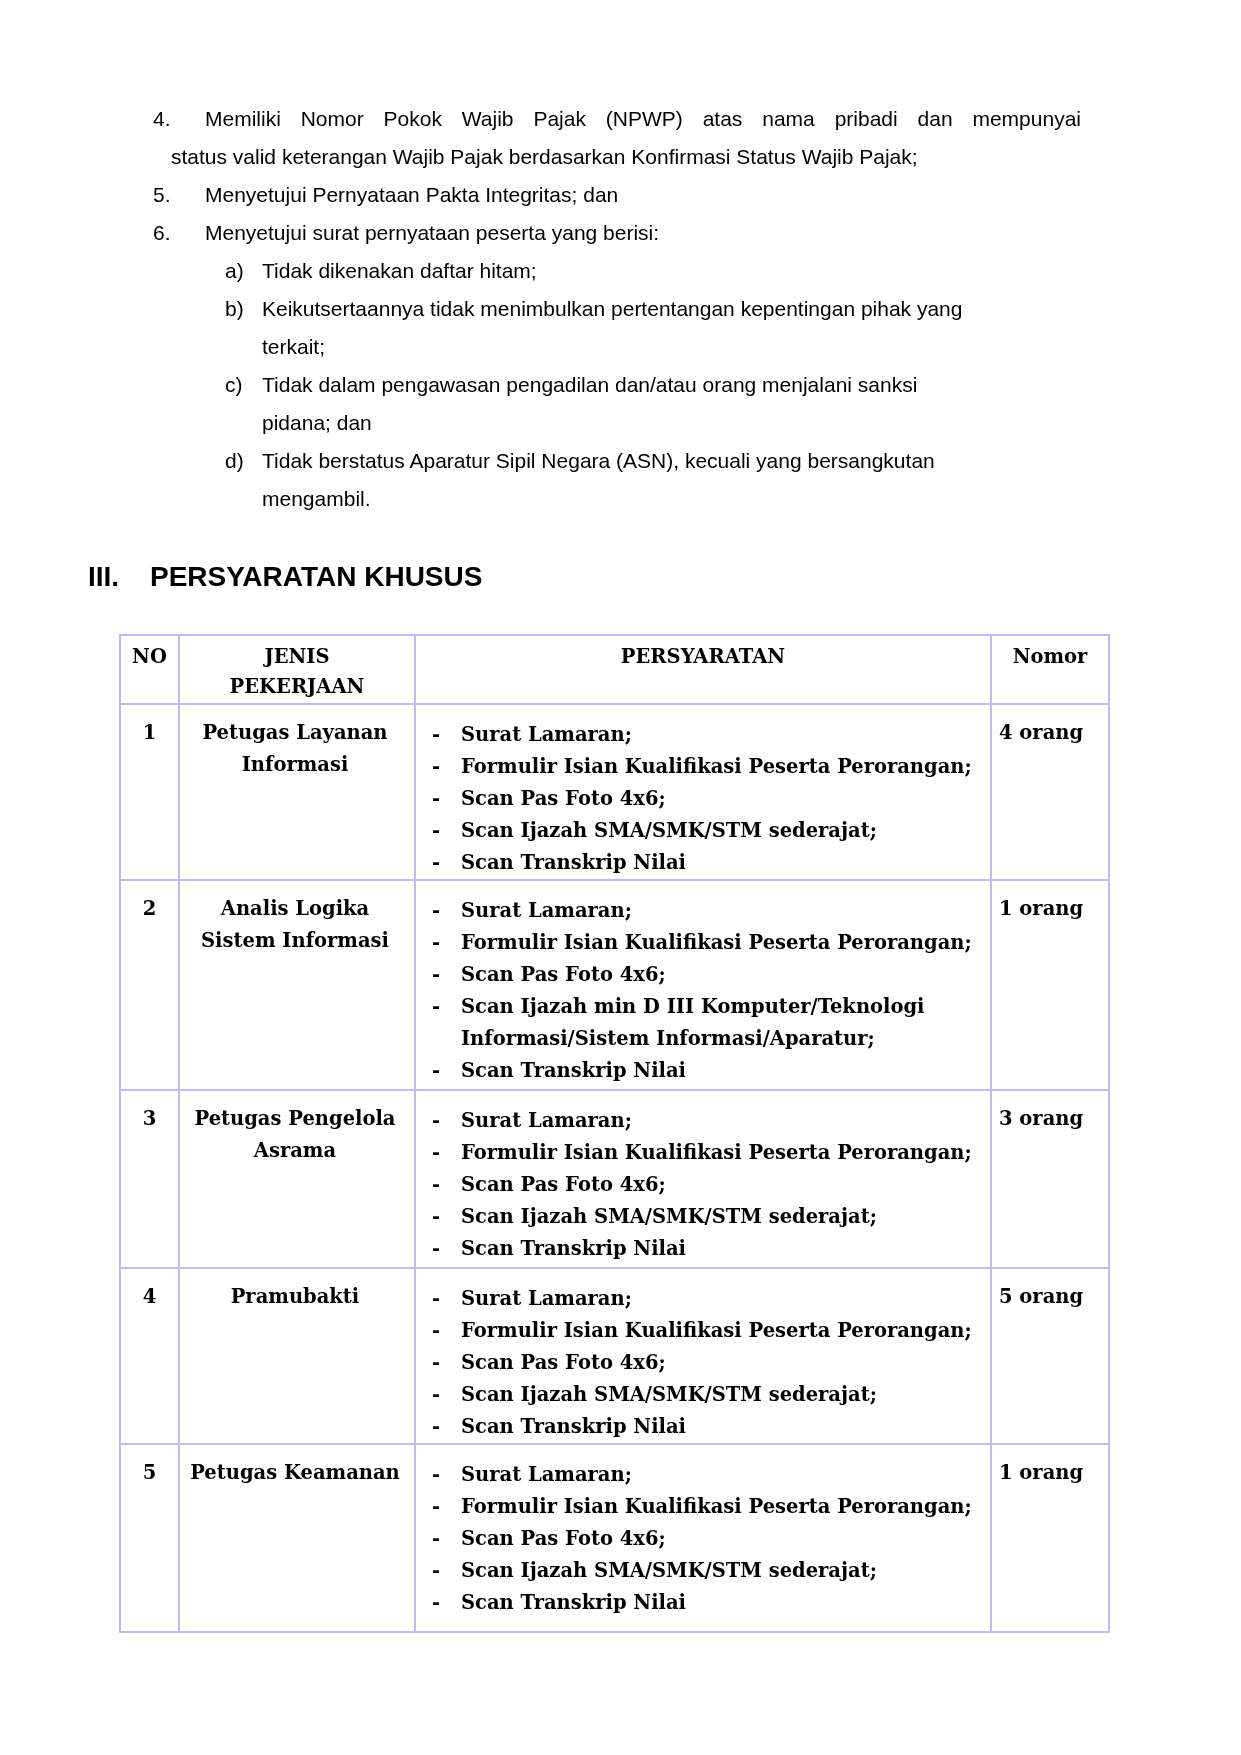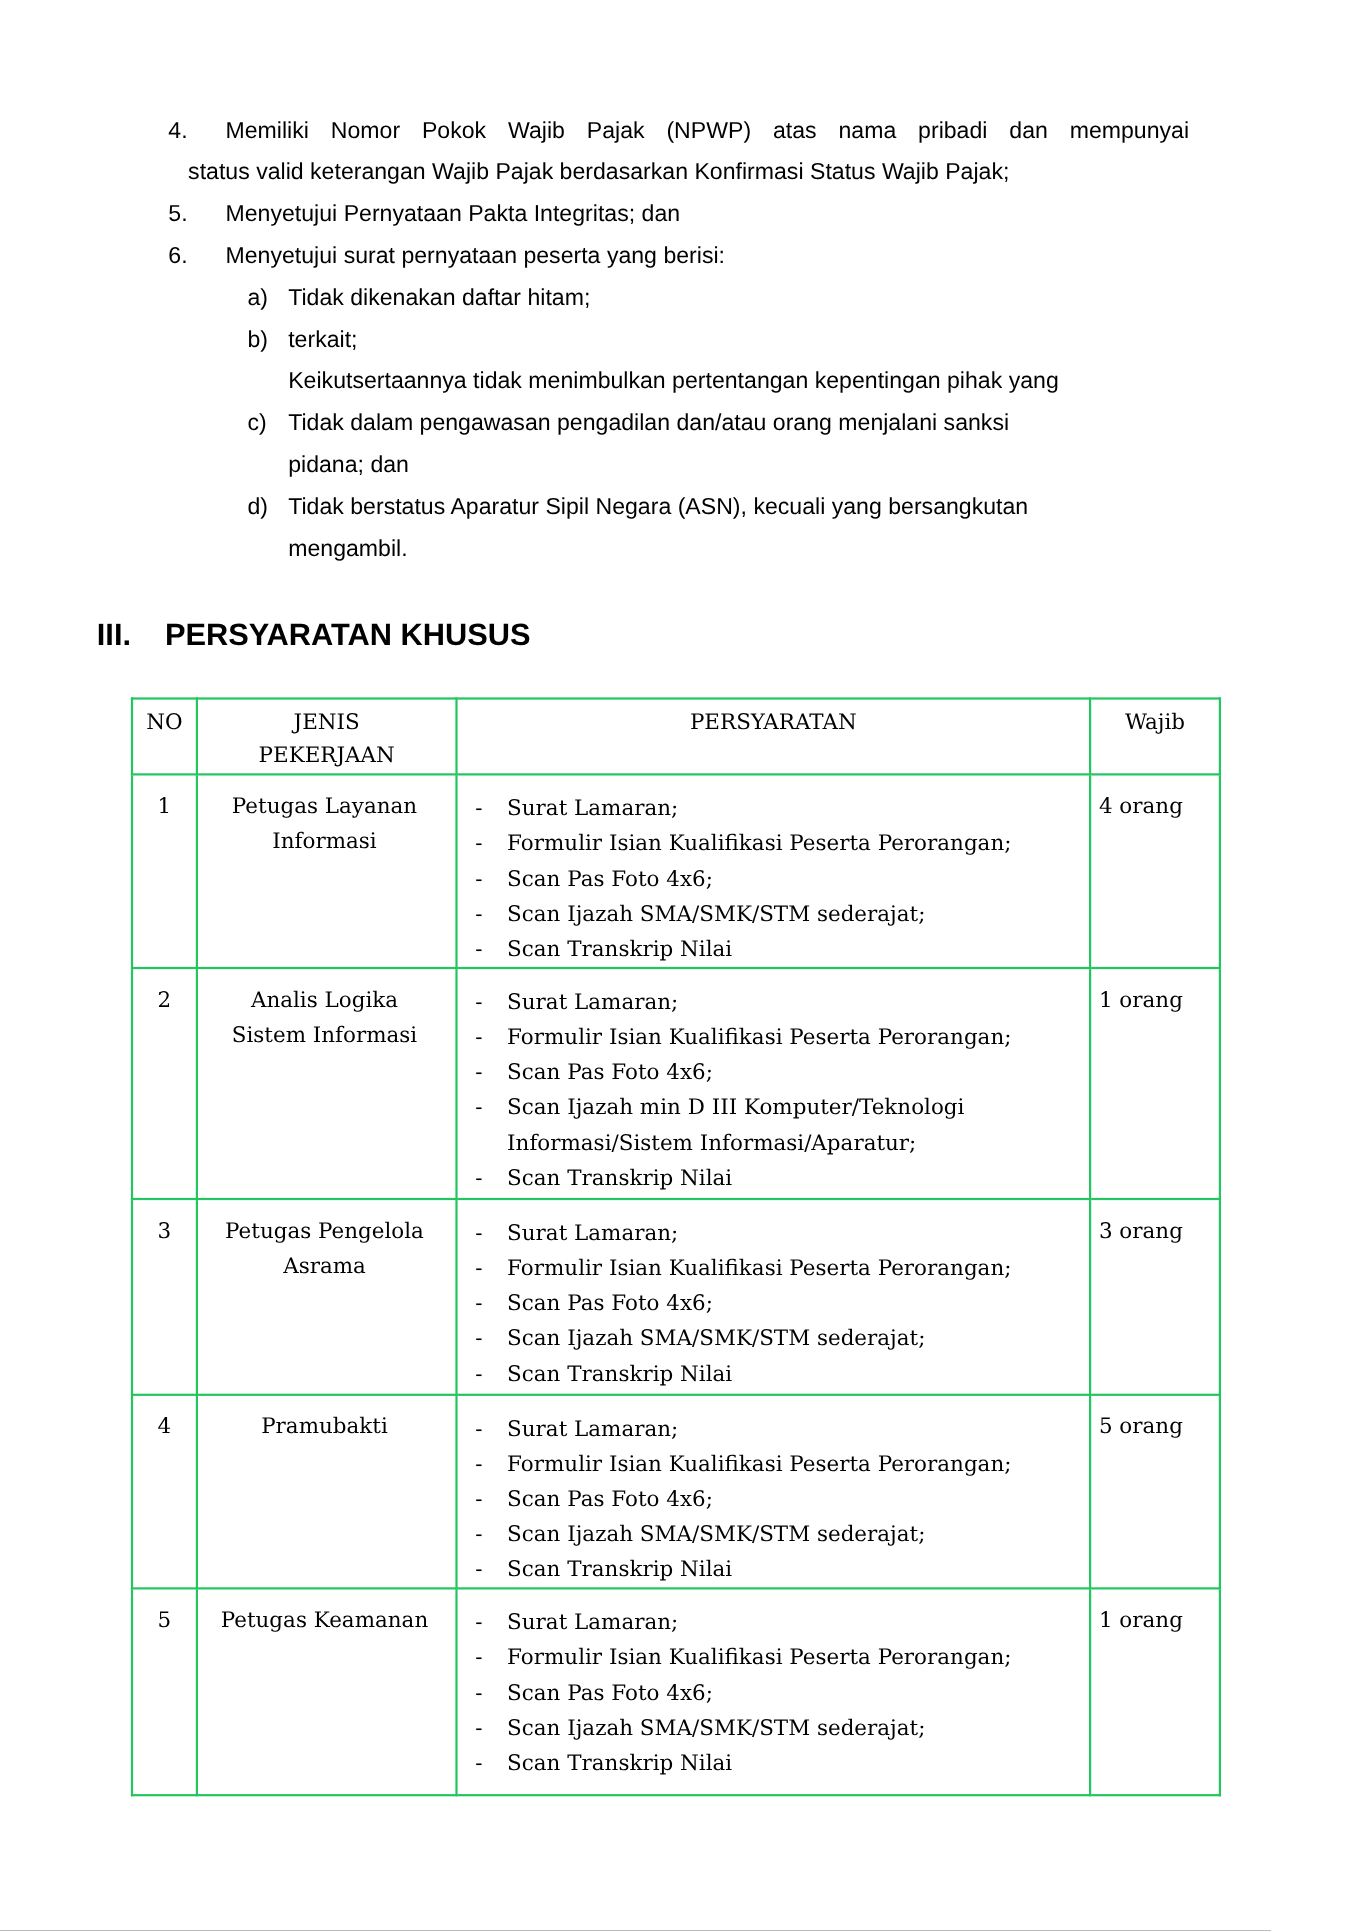--- a/index.html
+++ b/index.html
@@ -45,24 +45,24 @@
     margin-top:42px;
     margin-left:119px;
     border-collapse:collapse;
     table-layout:fixed;
     width:989px;
     font-family:"DejaVu Serif", serif;
     font-size:19.5px;
     line-height:32px;
   }
   table.req-table th, table.req-table td {
-    border:2px solid #22c55e;
+    border:2px solid #c4b5fd;
     vertical-align:top;
     box-sizing:border-box;
-    font-weight:normal;
+    font-weight:bold;
   }
   col.c-no { width:59px; }
   col.c-jenis { width:236px; }
   col.c-pers { width:576px; }
   col.c-jumlah { width:118px; }
 
   tr.hdr { height:66px; }
   tr.hdr th { text-align:center; padding-top:6px; line-height:30px; }
   tr.hdr th .narrow { display:inline-block; max-width:140px; }
 
@@ -101,22 +101,22 @@
       <div class="line">Menyetujui surat pernyataan peserta yang berisi:</div>
     </div>
 
     <div class="sub">
       <span class="num">a)</span>
       <div class="line">Tidak dikenakan daftar hitam;</div>
     </div>
 
     <div class="sub">
       <span class="num">b)</span>
+      <div class="line">Keikutsertaannya tidak menimbulkan pertentangan kepentingan pihak yang</div>
       <div class="line">terkait;</div>
-      <div class="line">Keikutsertaannya tidak menimbulkan pertentangan kepentingan pihak yang</div>
     </div>
 
     <div class="sub">
       <span class="num">c)</span>
       <div class="line">Tidak dalam pengawasan pengadilan dan/atau orang menjalani sanksi</div>
       <div class="line">pidana; dan</div>
     </div>
 
     <div class="sub">
       <span class="num">d)</span>
@@ -135,21 +135,21 @@
       <col class="c-no">
         <col class="c-jenis">
         <col class="c-pers">
         <col class="c-jumlah">
     </colgroup>
     <thead>
       <tr class="hdr">
         <th>NO</th>
         <th><span class="narrow">JENIS PEKERJAAN</span></th>
         <th>PERSYARATAN</th>
-        <th>Wajib</th>
+        <th>Nomor</th>
       </tr>
     </thead>
     <tbody>
 
       <tr class="r1">
         <td class="no">1</td>
         <td class="jenis">
           <div>Petugas Layanan</div>
           <div>Informasi</div>
         </td>

